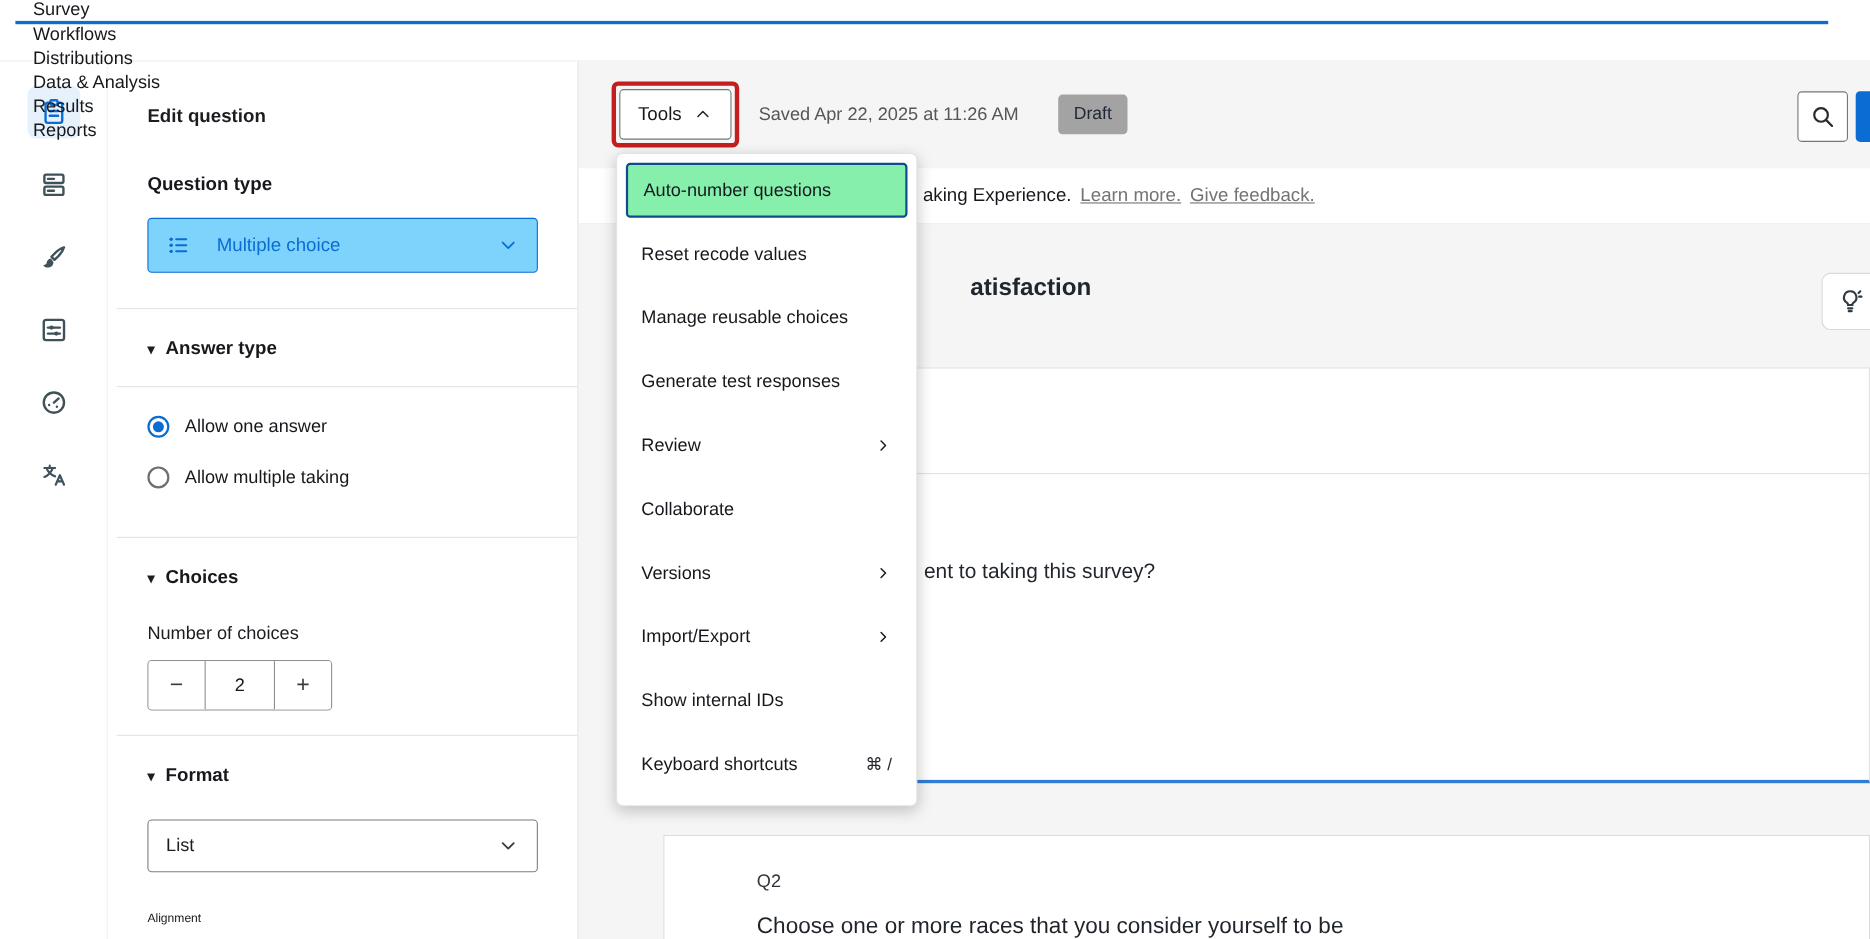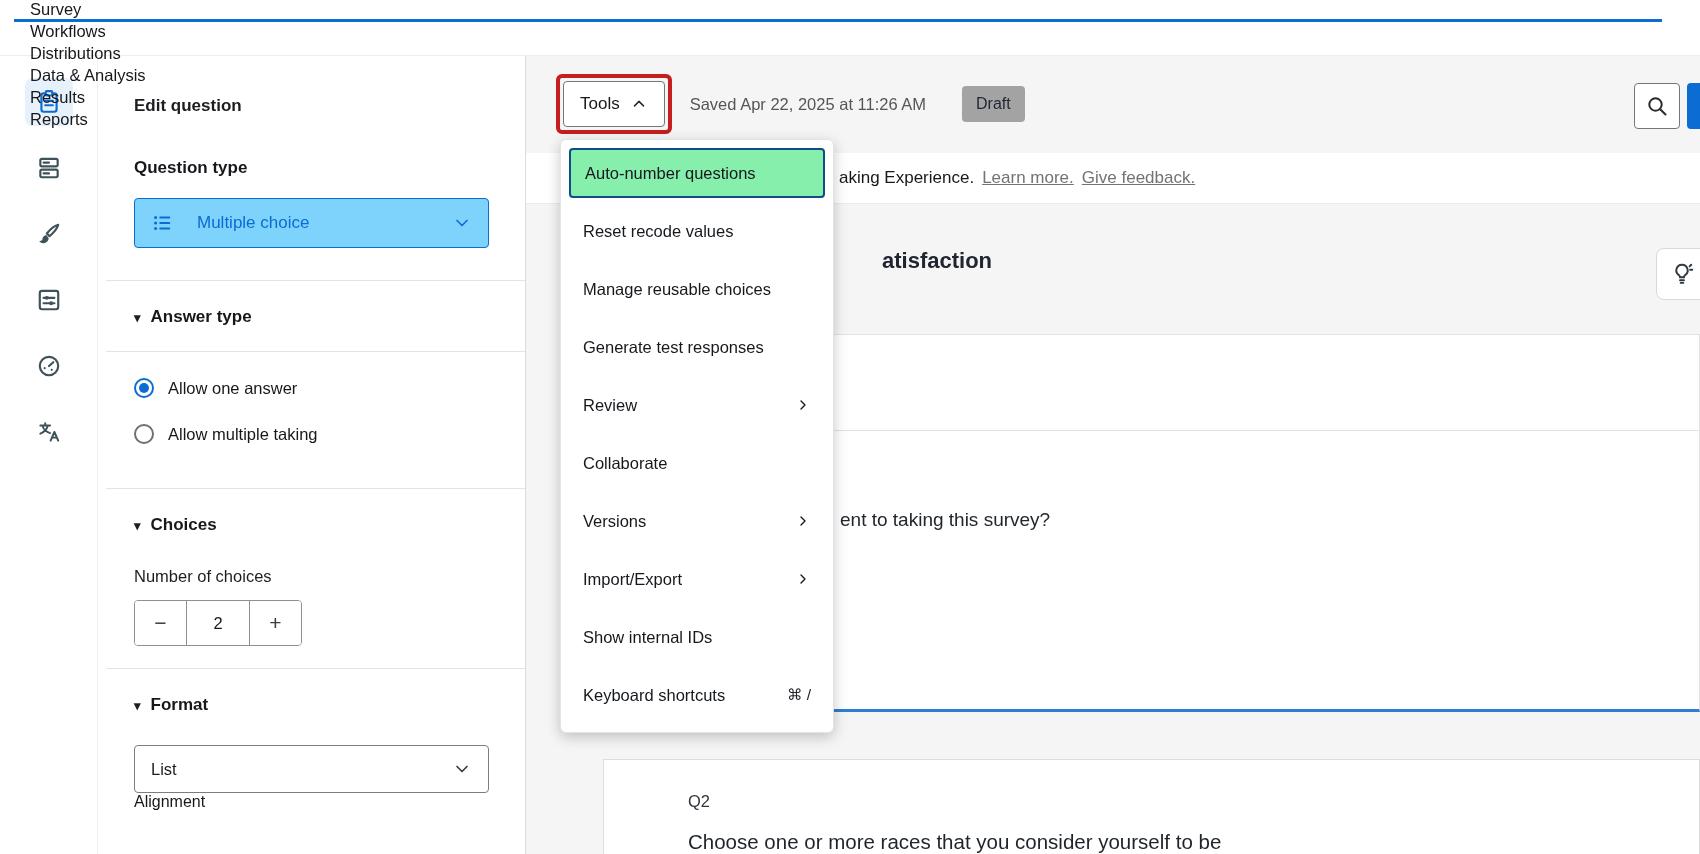--- a/index.html
+++ b/index.html
@@ -68,21 +68,21 @@
     font-size:21px; color:#3c3c3c; cursor:pointer; background:#fff; border:none;
   }
   .stepper .btn.minus { border-right:1px solid #8f8f8f; }
   .stepper .btn.plus { border-left:1px solid #8f8f8f; }
   .stepper .val { width:62px; display:flex; align-items:center; justify-content:center; font-size:16.5px; }
   .plain-select {
     height:48px; border:1px solid #7d7d7d; border-radius:4px; display:flex; align-items:center;
     justify-content:space-between; padding:0 16px; font-size:16.5px; margin-top:30px;
     cursor:pointer; background:#fff; width:100%; color:#1b1d20;
   }
-  .align-label { font-size:16px; }
+  .align-label { font-size:11px; margin-top:36px; }
 
   
   .main { flex:1; background:#f5f5f6; position:relative; overflow:hidden; }
 
   .toolbar { position:absolute; top:18px; left:30px; display:flex; align-items:center; }
   .annotation { border:4px solid #c41e1e; border-radius:6px; padding:3px; }
   .tools-btn {
     height:46px; background:#fff; border:1px solid #767676; border-radius:4px;
     display:inline-flex; align-items:center; gap:10px; padding:0 16px; font-size:17px;
     font-family:"Liberation Sans", sans-serif; color:#16181c; cursor:pointer;

